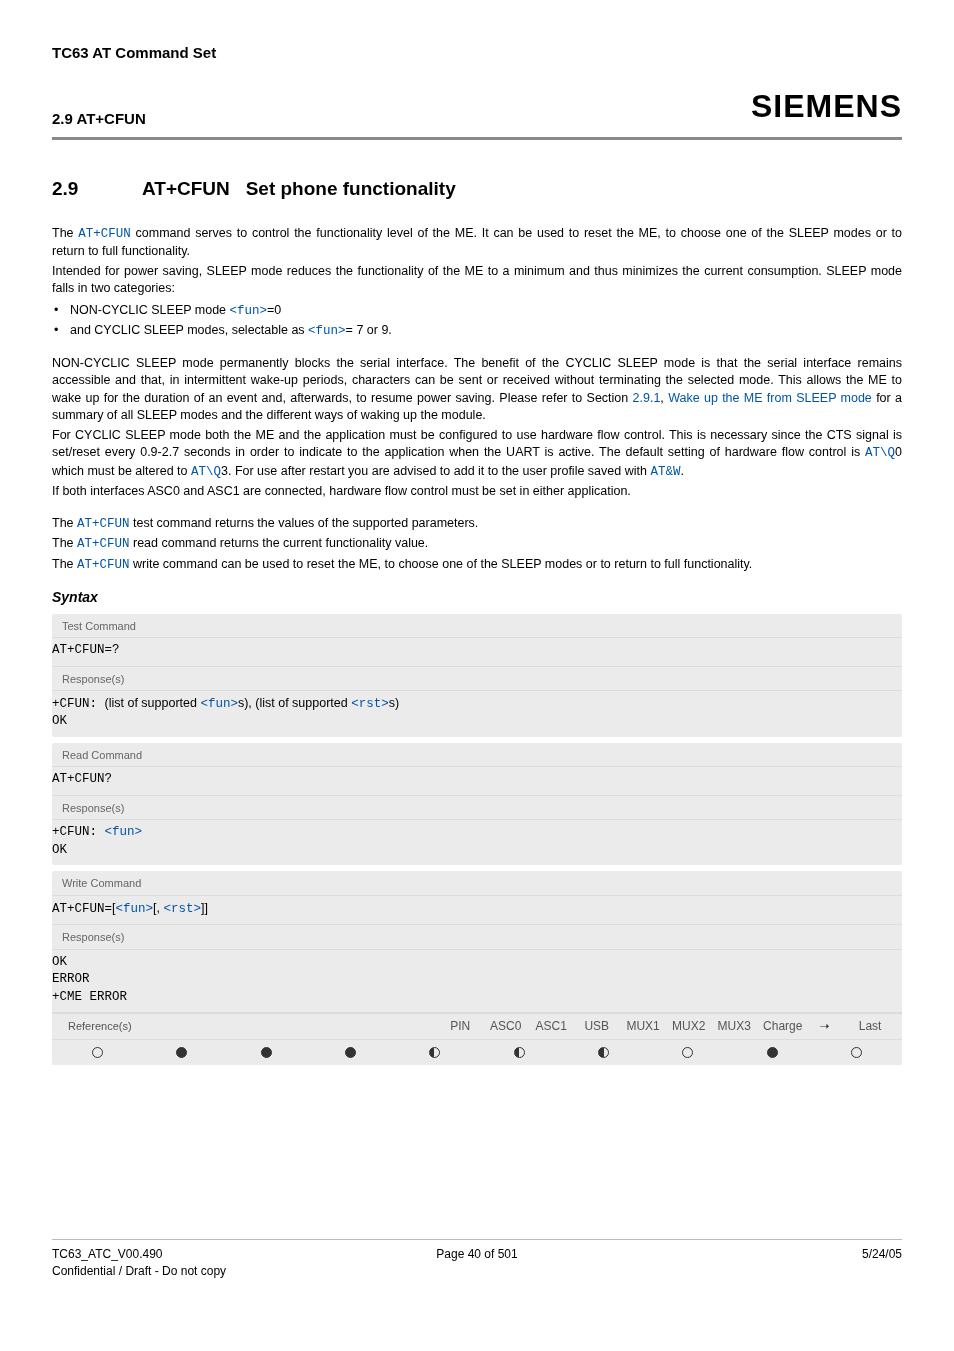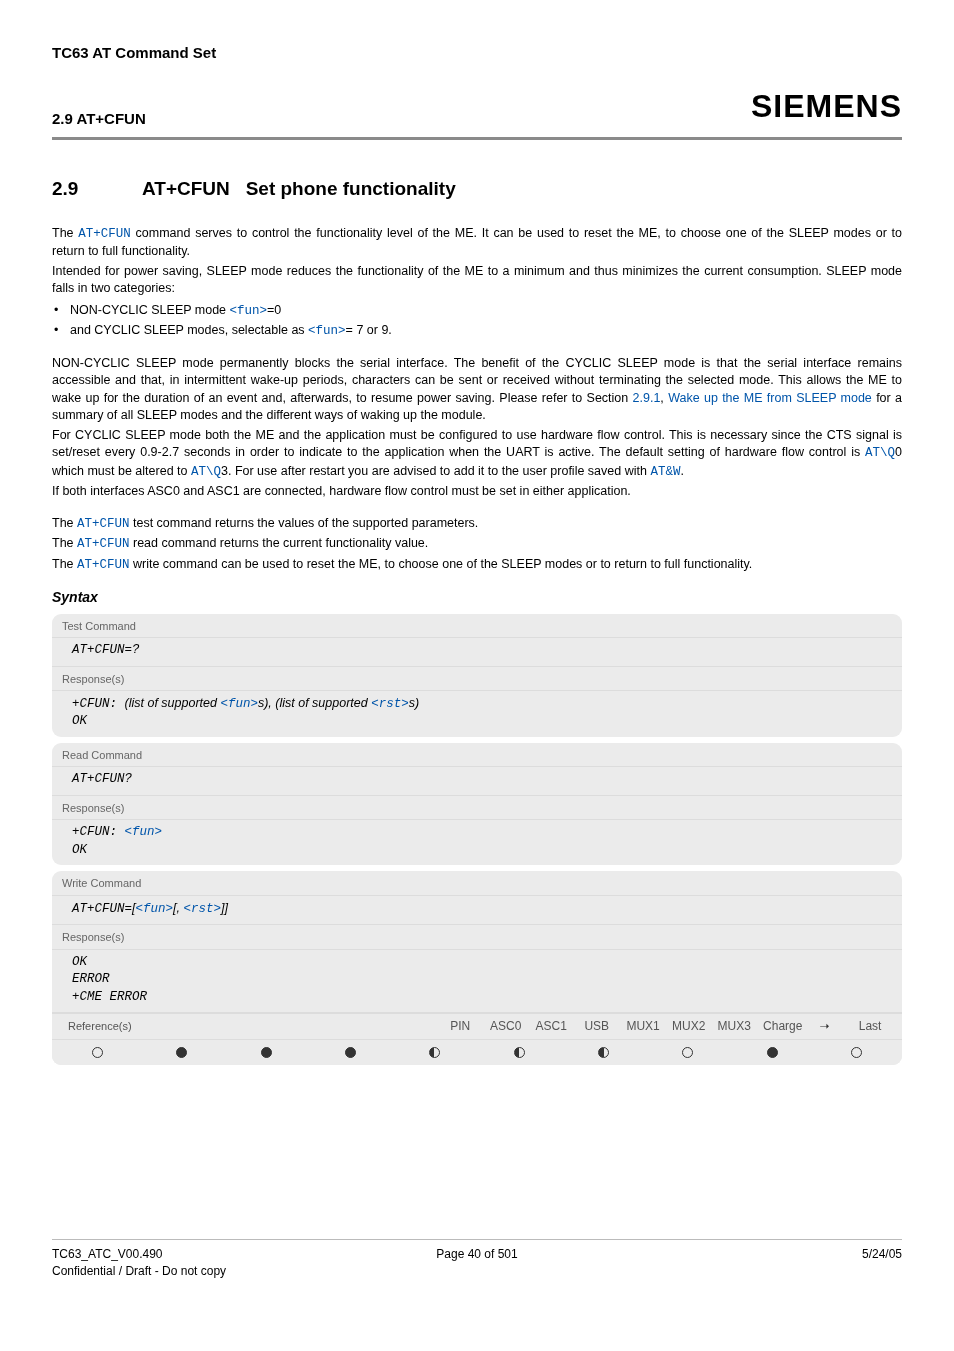--- a/index.html
+++ b/index.html
@@ -14,23 +14,23 @@
   h2.section-title { font-size: 19px; font-weight: bold; margin-bottom: 22px; }
   h2.section-title .secno { display:inline-block; width: 90px; }
   p { margin-bottom: 2px; text-align: justify; }
   .para-block { margin-bottom: 14px; }
   ul.bullets { list-style: none; margin: 4px 0 14px 0; }
   ul.bullets li { padding-left: 18px; position: relative; margin-bottom: 2px; }
   ul.bullets li::before { content: "•"; position: absolute; left: 2px; top: 0; }
   .mono { font-family: "Courier New", monospace; font-size: 12.5px; }
   .link { color: #0055aa; }
   .syntax-heading { font-weight: bold; font-style: italic; font-size: 14px; margin: 14px 0 6px 0; }
-  .syntax-block { background: #ebebeb; border-radius: 9px; margin-bottom: 6px; padding: 0; overflow: hidden; }
+  .syntax-block { background: #ebebeb; border-radius: 2px; margin-bottom: 6px; padding: 0; overflow: hidden; }
   .sb-label { padding: 5px 10px 3px 10px; color: #666; font-size: 11px; border-bottom: 1px solid #dcdcdc; }
-  .sb-code { padding: 4px 10px 6px 20px; font-family: "Courier New", monospace; font-size: 12.5px; border-bottom: 1px solid #dcdcdc; font-style: italic; }
+  .sb-code { padding: 4px 10px 6px 0; font-family: "Courier New", monospace; font-size: 12.5px; border-bottom: 1px solid #dcdcdc; }
   .sb-row { display: flex; align-items: center; padding: 4px 16px; border-top: 1px solid #dcdcdc; }
   .sb-row.header { color: #555; font-size: 11px; }
   .sb-row.header .ref-label { flex: 0 0 46%; }
   .sb-row .ref-text { flex: 0 0 46%; }
   .dot-cols { flex: 1; display: flex; justify-content: space-between; align-items: center; }
   .dot-cols span { width: 7.2%; text-align: center; font-size: 12px; }
   .dot { display:inline-block; width:11px; height:11px; border-radius:50%; border:1px solid #333; vertical-align:middle; }
   .dot.full { background:#333; }
   .dot.half { background: linear-gradient(90deg,#333 50%, transparent 50%); }
   .dot.empty { background:transparent; }

